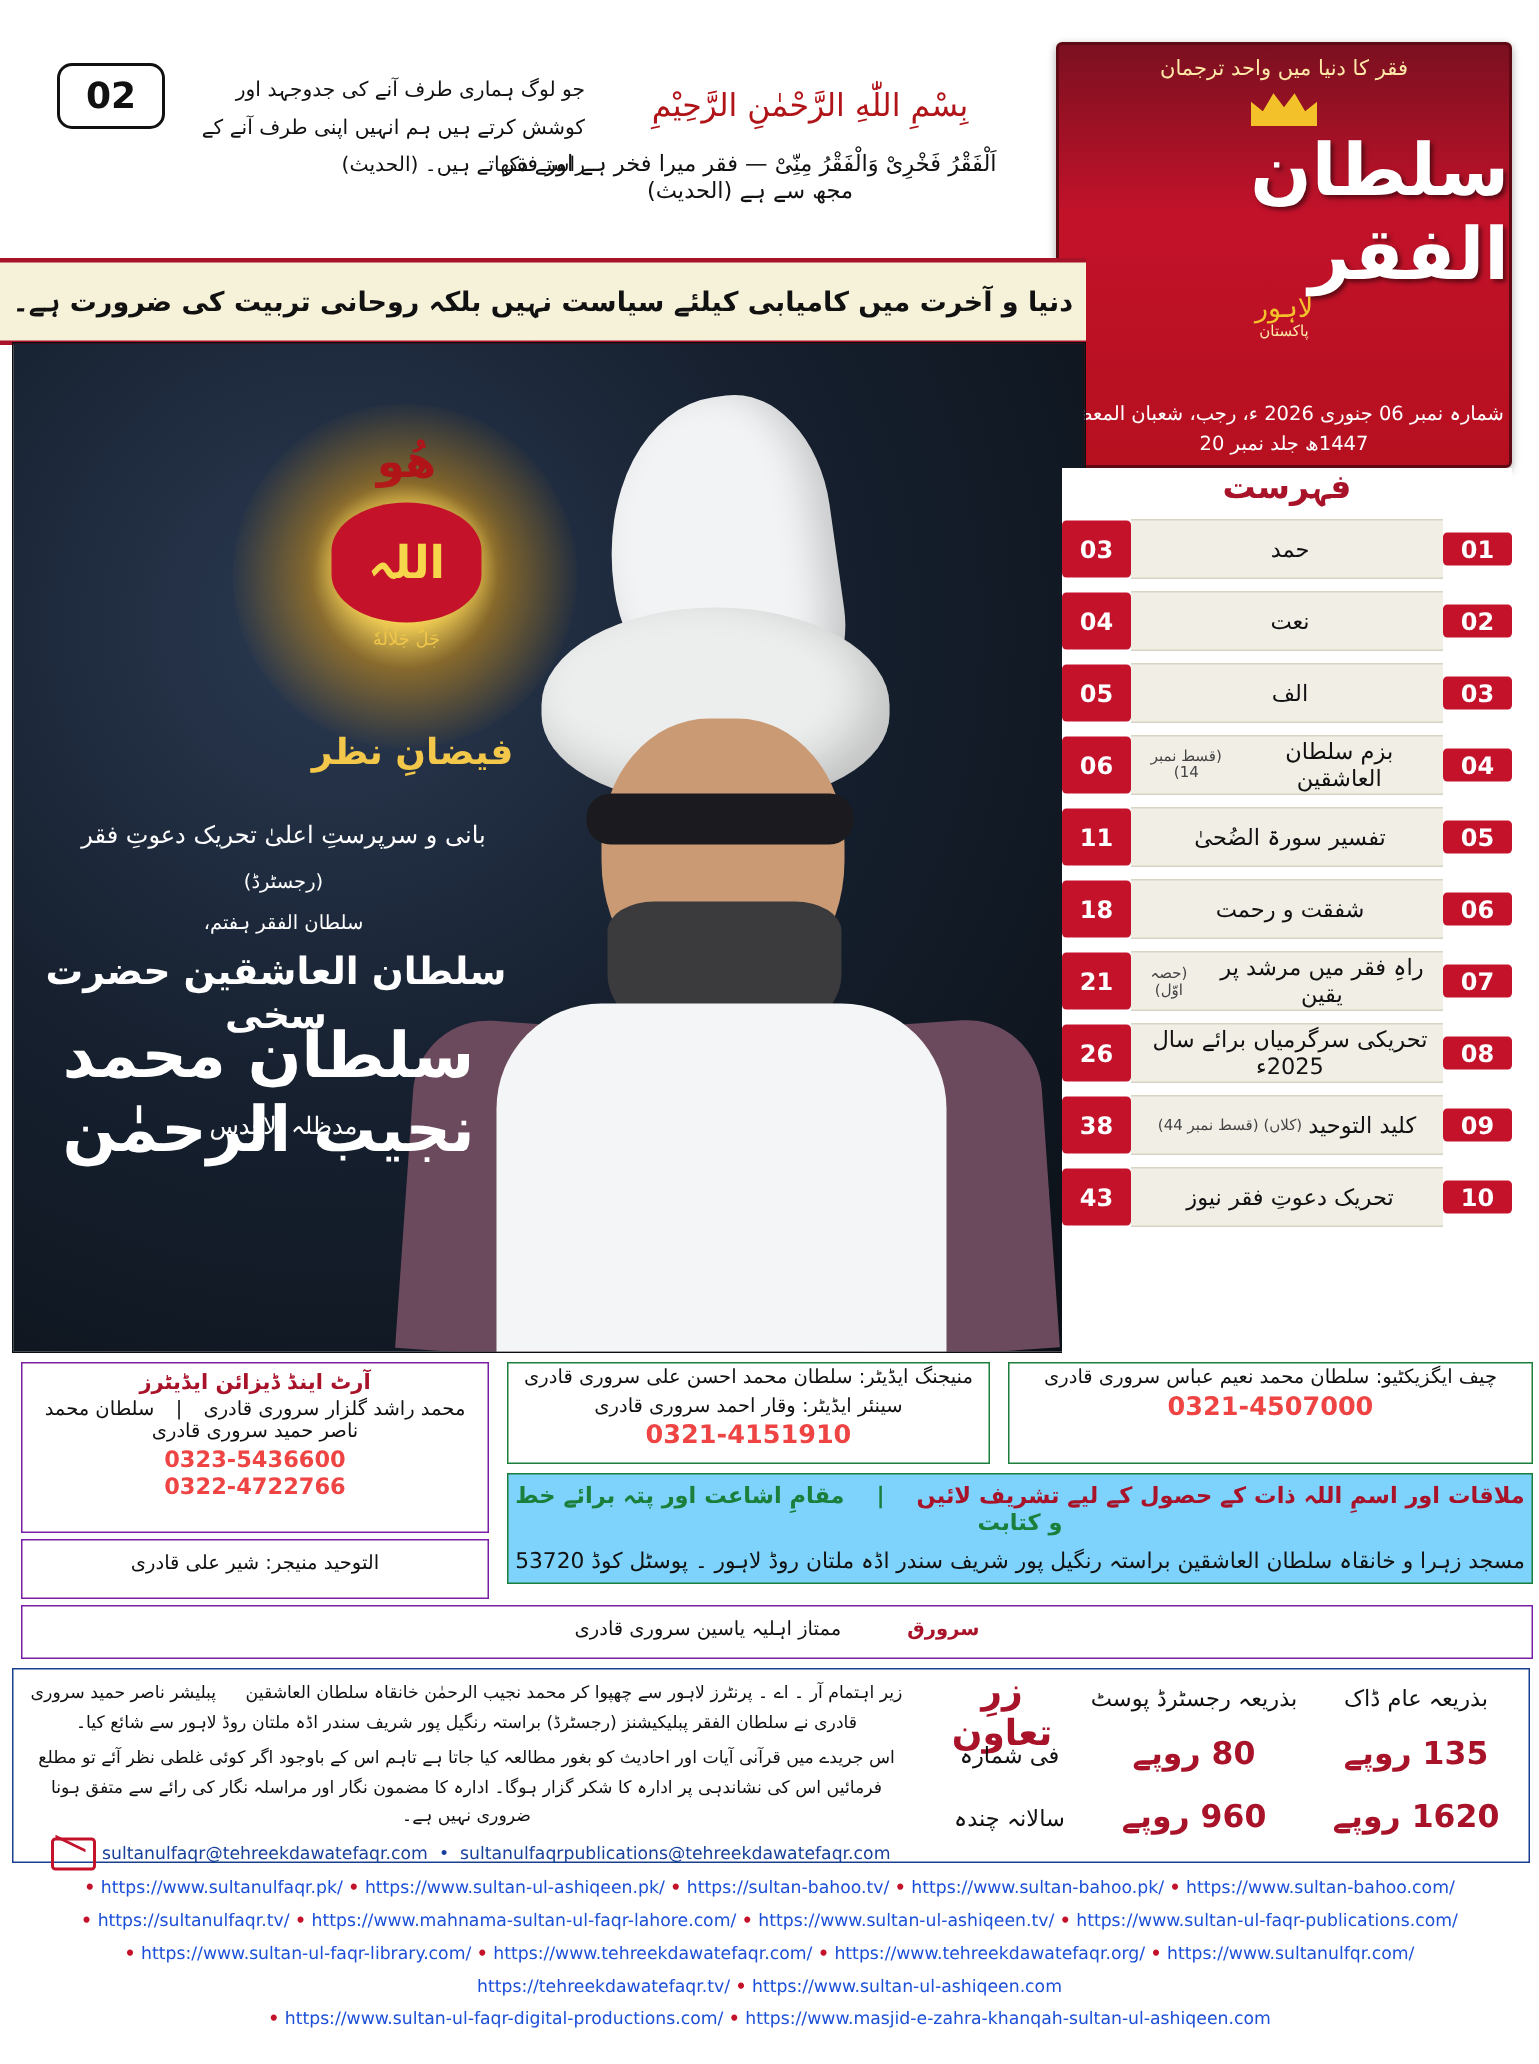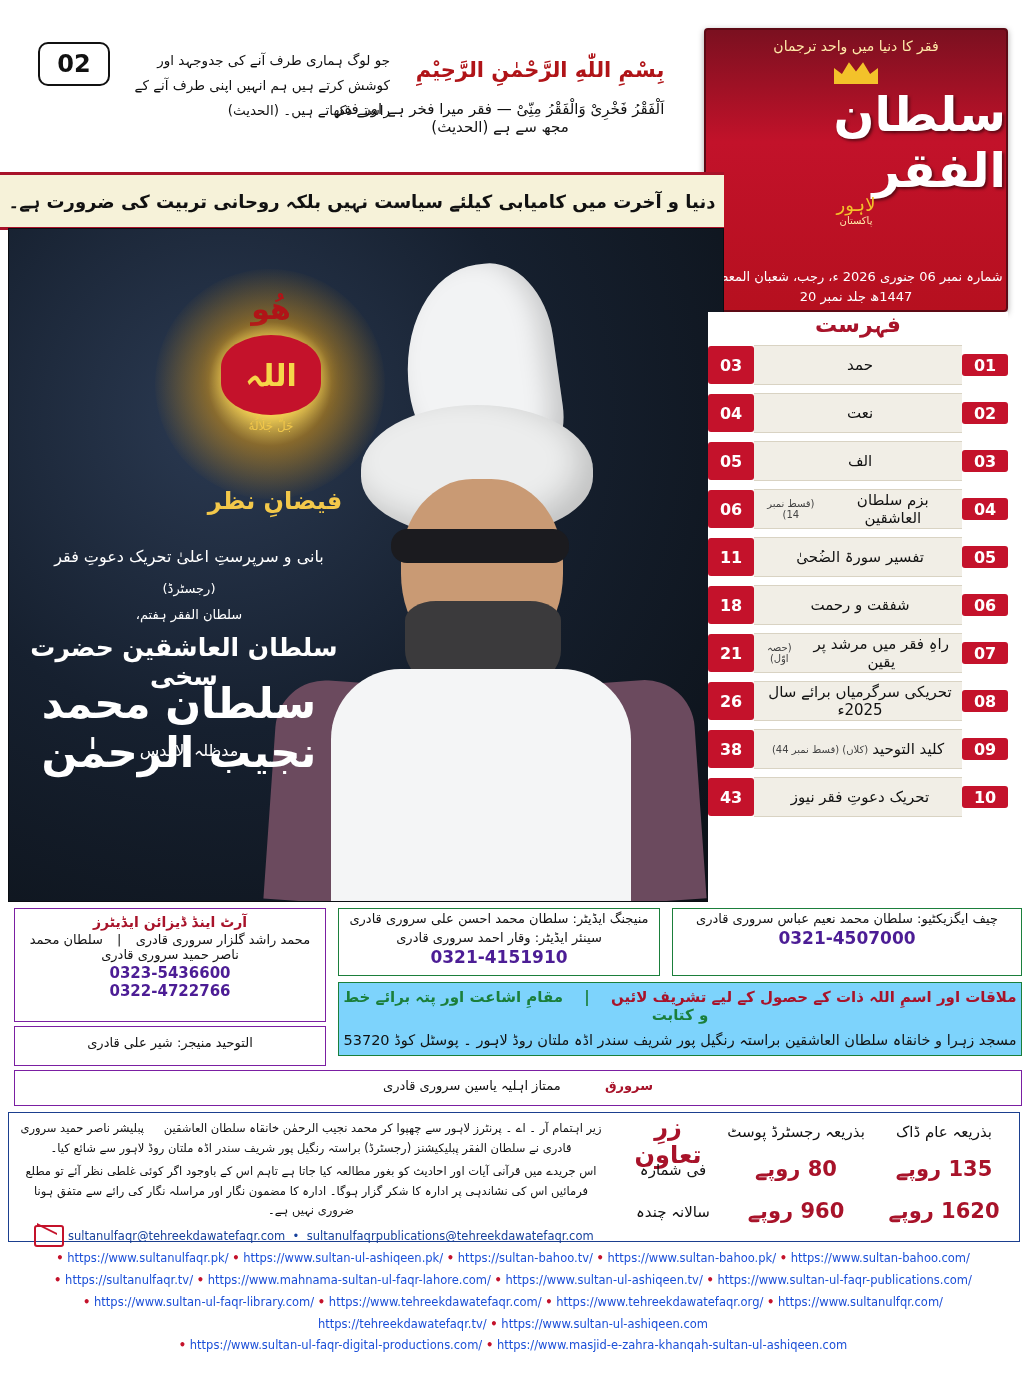--- a/index.html
+++ b/index.html
@@ -19,21 +19,21 @@
     border:2px solid #111;border-radius:10px;
     display:flex;align-items:center;justify-content:center;
     font-size:24px;font-weight:bold;color:#111;background:#fff;
   }
   .hadith-urdu{
     position:absolute;top:48px;left:120px;width:270px;
     text-align:right;font-size:13.5px;line-height:1.85;color:#111;direction:rtl;
   }
   .bismillah{
     position:absolute;top:58px;left:400px;width:280px;text-align:center;
-    color:#b01418;font-size:21px;font-weight:bold;direction:rtl;
+    color:#b01418;font-size:21px;font-weight:normal;direction:rtl;
   }
   .bism-sub{
     position:absolute;top:100px;left:320px;width:360px;text-align:center;
     color:#111;font-size:15px;direction:rtl;
   }
 
   
   .masthead{
     position:absolute;top:28px;right:18px;width:300px;height:280px;
     background:linear-gradient(180deg,#7b1020 0%,#c2122a 40%,#b6101f 100%);
@@ -182,21 +182,21 @@
   
   .credits{
     position:absolute;top:908px;left:8px;width:1010px;height:200px;
   }
   .cred-box{position:absolute;border:1px solid #2f7d32;background:#fff;}
   .cred-left{left:6px;top:0;width:310px;height:112px;border:1px solid #7b1fa2;}
   .cred-mid{left:330px;top:0;width:320px;height:66px;border:1px solid #1b7f3b;}
   .cred-right{left:664px;top:0;width:348px;height:66px;border:1px solid #1b7f3b;}
   .c-title{color:#a8132a;font-size:14px;text-align:center;direction:rtl;padding-top:5px;font-weight:bold;}
   .c-line{font-size:13px;text-align:center;direction:rtl;color:#111;padding:2px 4px;}
-  .c-phone{color:#4c1d95;font-size:17px;font-weight:bold;text-align:center;direction:rtl;}
+  .c-phone{color:#ef4444;font-size:17px;font-weight:bold;text-align:center;direction:rtl;}
 
   .addr-box{
     position:absolute;left:330px;top:74px;width:682px;height:72px;
     border:1px solid #1b7f3b;background:#7dd3fc;
   }
   .addr-head{
     color:#1b7f3b;font-size:15px;text-align:center;direction:rtl;padding-top:5px;font-weight:bold;
   }
   .addr-head .red{color:#a8132a;}
   .addr-line{font-size:14.5px;text-align:center;direction:rtl;color:#111;padding-top:8px;}

